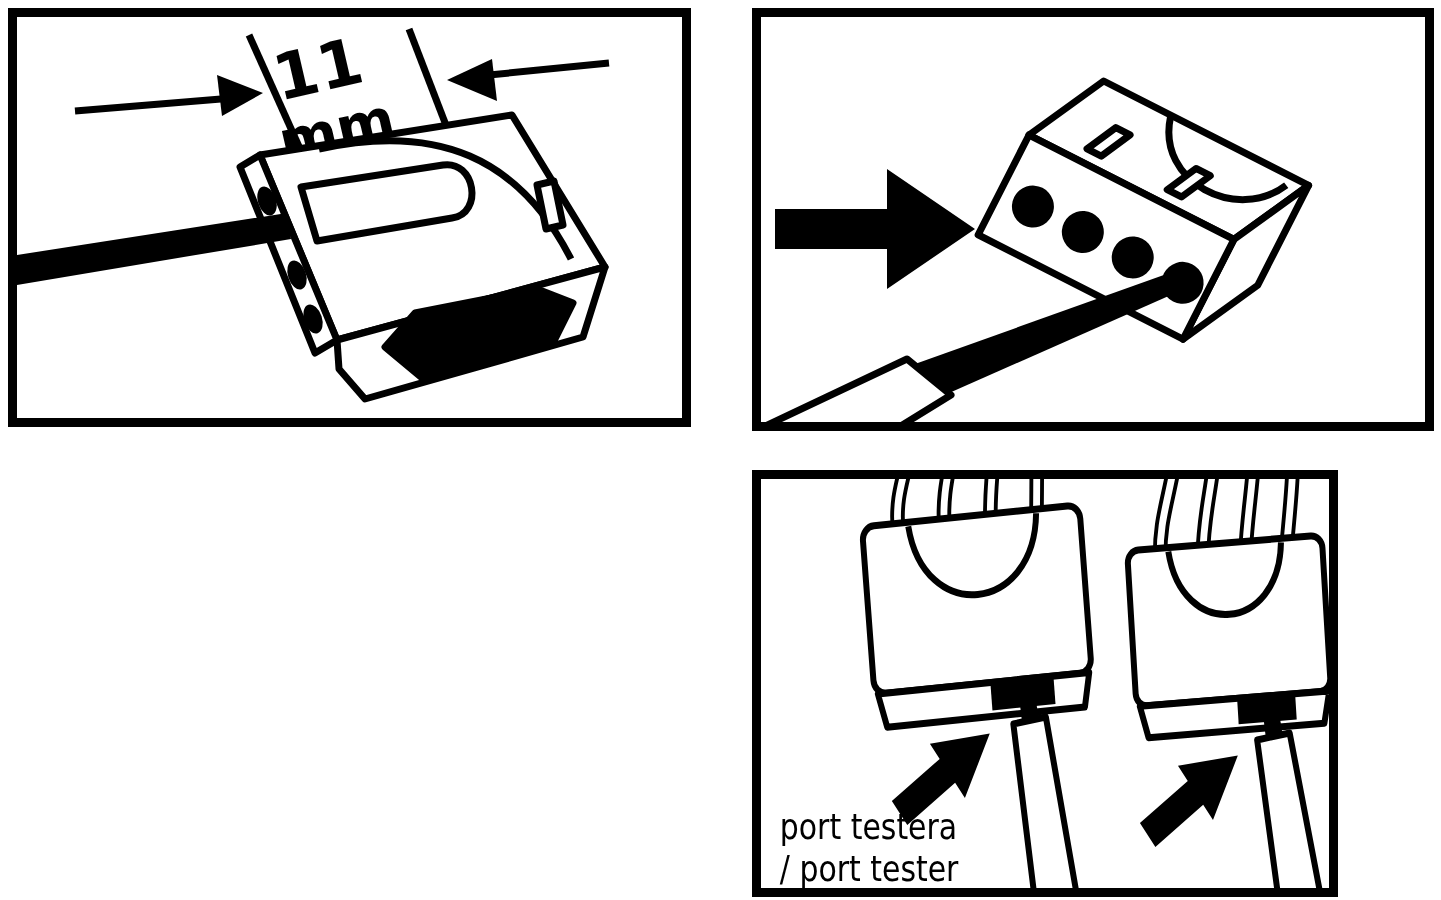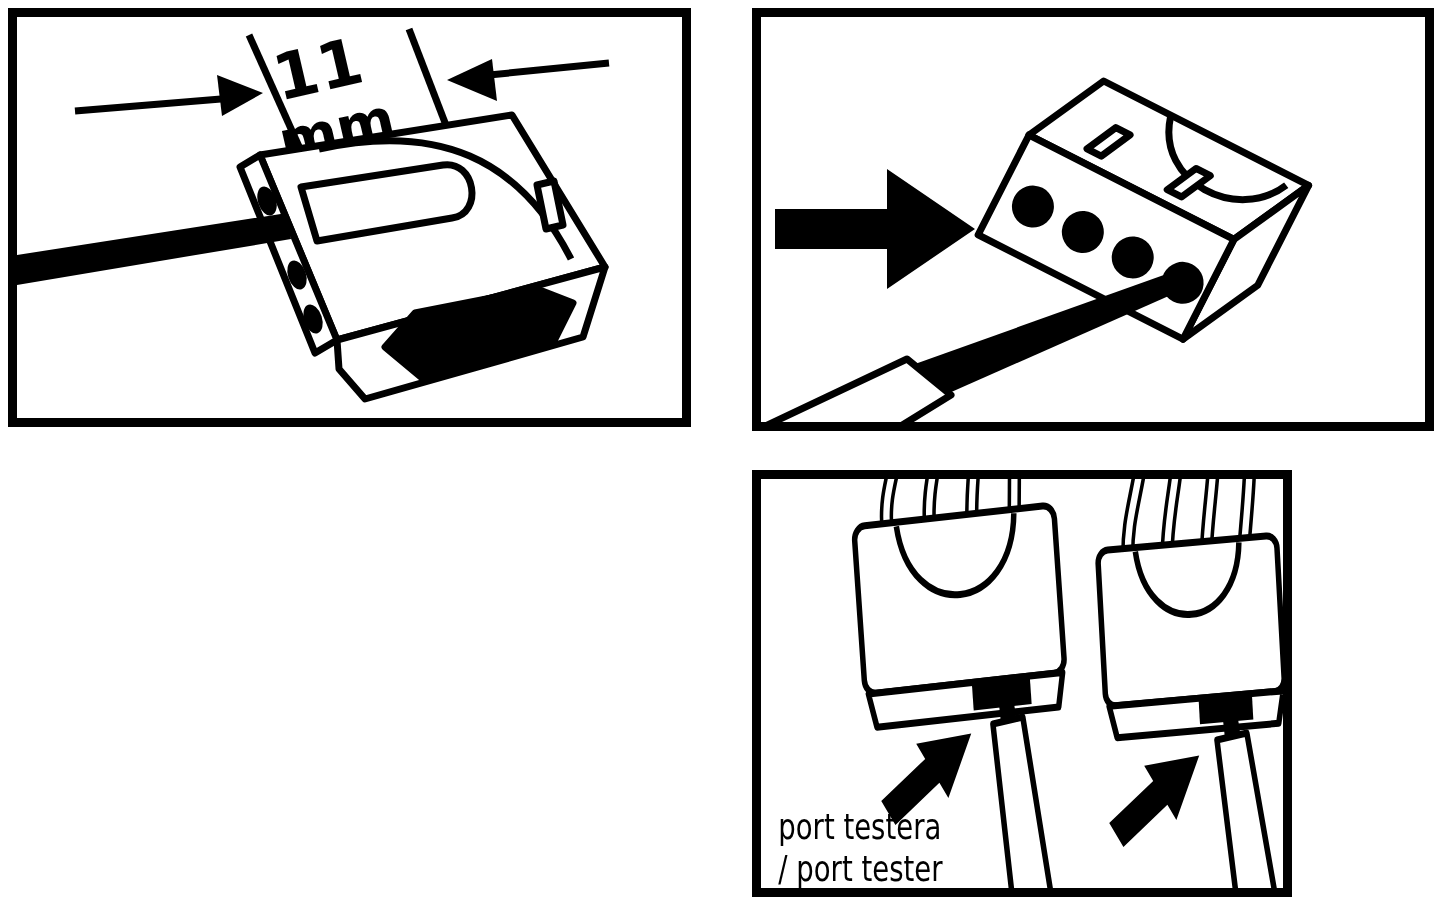--- a/index.html
+++ b/index.html
@@ -16,21 +16,21 @@
     font-family: "DejaVu Sans", sans-serif;
   }
   .panel {
     position: absolute;
     box-sizing: border-box;
     border: 9px solid #000000;
     background: #ffffff;
   }
   #panel-strip  { left: 8px;   top: 8px;   width: 683px; height: 419px; }
   #panel-tool   { left: 752px; top: 8px;   width: 682px; height: 423px; }
-  #panel-tester { left: 752px; top: 470px; width: 540px; height: 427px; }
+  #panel-tester { left: 752px; top: 470px; width: 586px; height: 427px; }
   .panel svg {
     display: block;
     width: 100%;
     height: 100%;
   }
   svg text {
     font-family: "DejaVu Sans", sans-serif;
   }
 </style>
 </head>

